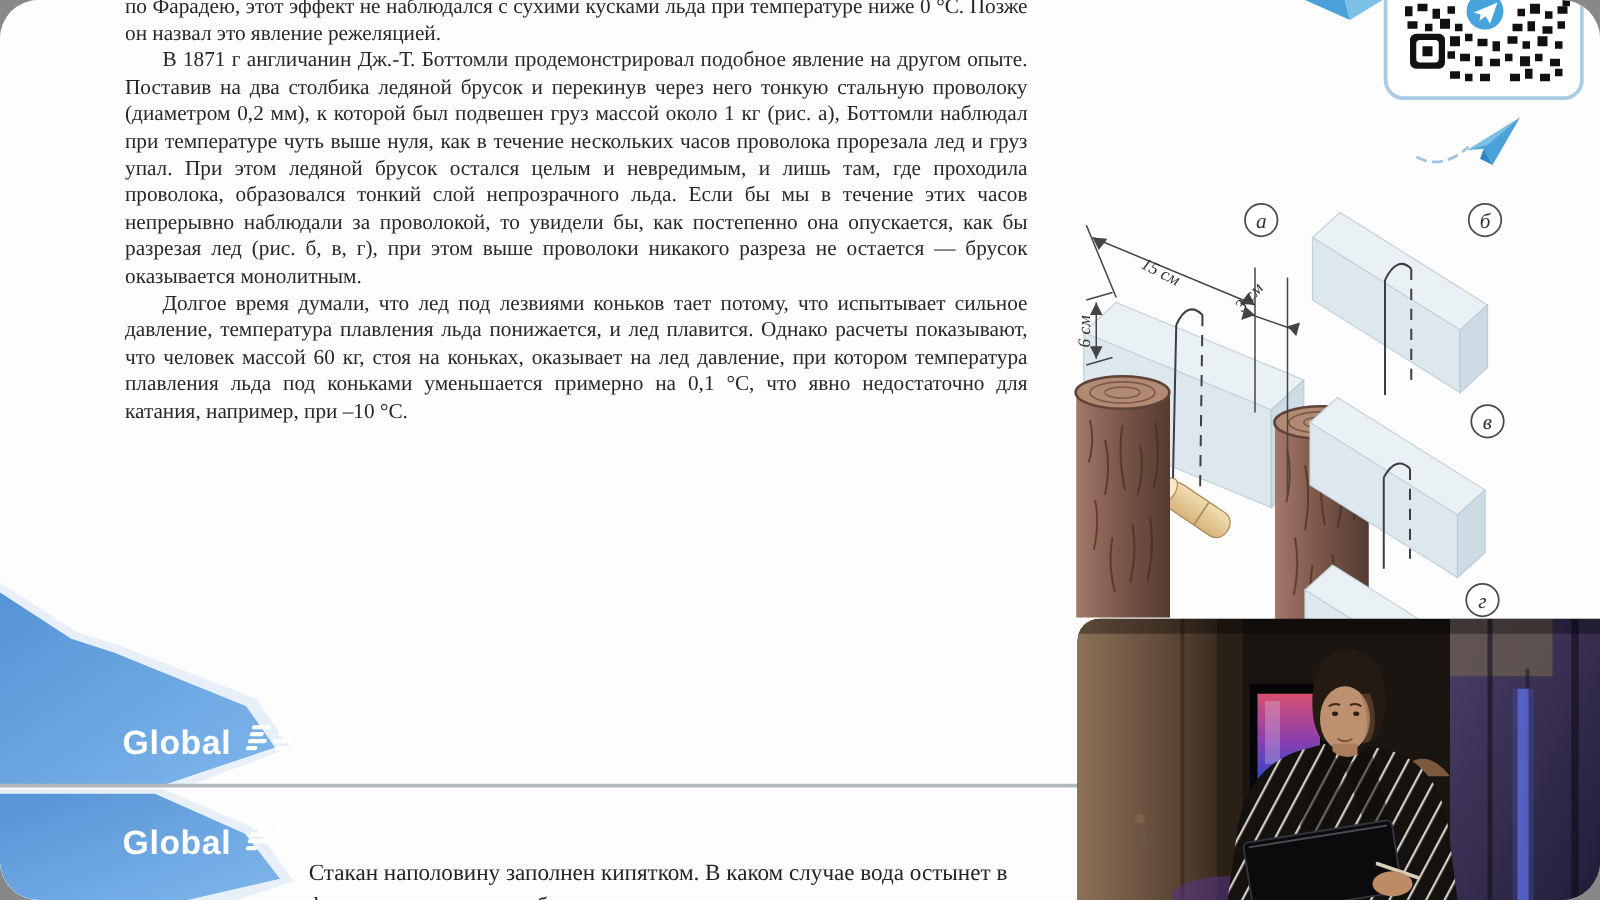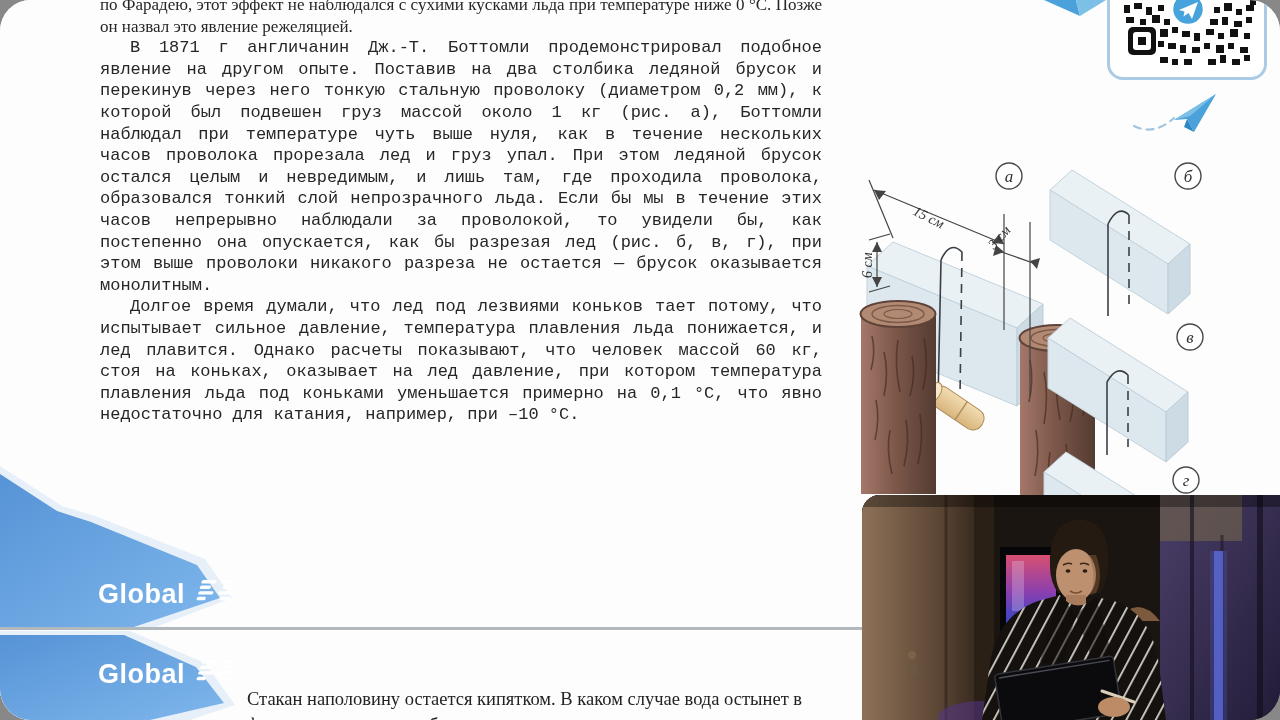--- a/index.html
+++ b/index.html
@@ -3,21 +3,21 @@
 <meta charset="utf-8">
 <style>
   html,body{margin:0;padding:0;background:#888;}
   .screen{position:relative;width:1280px;height:720px;overflow:hidden;background:#ffffff;
           font-family:"Liberation Serif",serif;border-radius:31px;}
   
   .slide1{position:absolute;left:0;top:0;width:1280px;height:627px;background:#fdfdfd;}
   .textcol{position:absolute;left:100px;top:-6px;width:722px;color:#262626;
            font-size:17px;line-height:21.6px;text-align:justify;}
   .textcol p{margin:0;}
-  .textcol p.ind{text-indent:30px;font-family:Liberation Mono, monospace;}
+  .textcol p.ind{text-indent:30px;}
   
   .figwrap{position:absolute;left:858px;top:145px;width:422px;height:482px;}
   .figlabel{font-family:"Liberation Serif",serif;font-style:italic;font-size:17px;fill:#333;}
   .dimtxt{font-family:"Liberation Serif",serif;font-style:italic;font-size:14px;fill:#333;}
   
   .qrcard{position:absolute;left:1107px;top:-22px;width:154px;height:96px;background:#fff;
           border:3px solid #a9cbe6;border-radius:16px;box-sizing:content-box;}
   .qrcard svg{position:absolute;left:0;top:0;}
   .planewrap{position:absolute;left:1128px;top:90px;width:92px;height:52px;}
   .planetop{position:absolute;left:1042px;top:0;width:66px;height:20px;}
@@ -291,21 +291,21 @@
             <rect x="6" y="0" width="14" height="3.4" rx="1.5"></rect>
               <rect x="9" y="5.6" width="11" height="3.4" rx="1.5"></rect>
             <rect x="6" y="11.2" width="14" height="3.4" rx="1.5"></rect>
               <rect x="9" y="16.8" width="11" height="3.4" rx="1.5"></rect>
           </g>
         </g>
       </g>
     </svg>
   </section>
 
-  <div class="q-line">Стакан наполовину остается кипятком. В каком случае вода остынет в</div>
+  <div class="q-line">Стакан наполовину заполнен кипятком. В каком случае вода остынет в</div>
   <div class="q-clip">
     <span>ф</span><span class="frag2">б</span>
   </div>
 
   <div class="webcam">
     <svg width="418" height="225" viewBox="0 0 418 225">
       <defs>
         <linearGradient id="doorG" x1="0" y1="0" x2="1" y2="0">
           <stop offset="0" stop-color="#8d7258"></stop>
             <stop offset=".7" stop-color="#5a4534"></stop>

